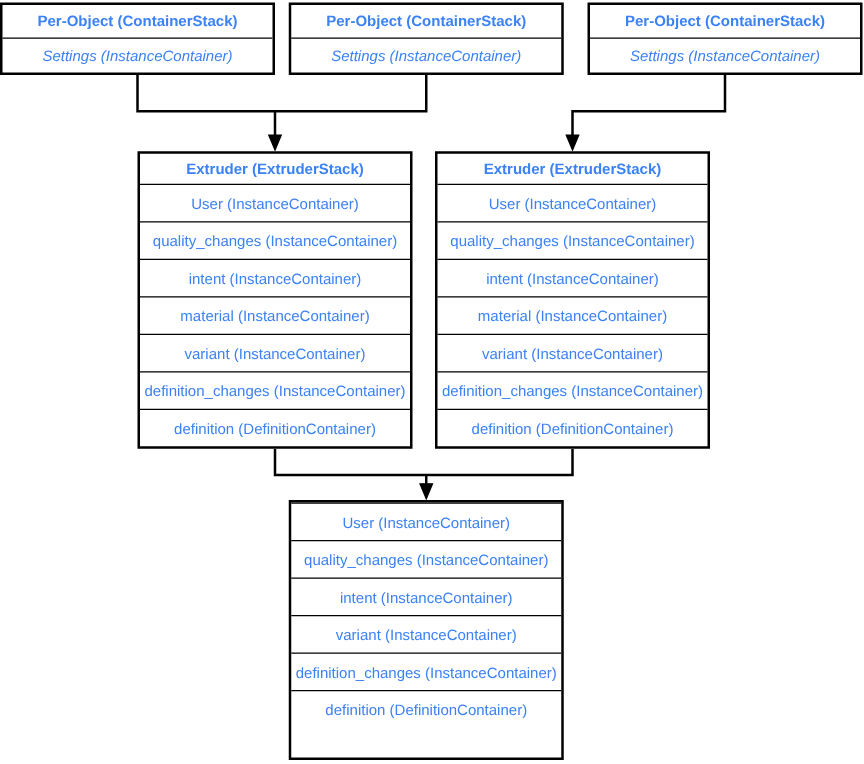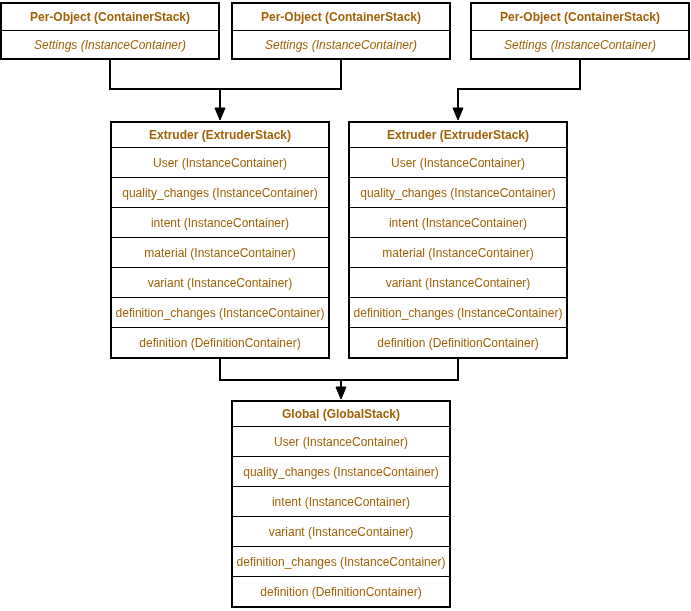--- a/index.html
+++ b/index.html
@@ -2,21 +2,21 @@
 <html><head>
 <meta charset="utf-8">
 <style>
   html, body { margin: 0; padding: 0; background: #ffffff; }
   #canvas {
     position: relative;
     width: 691px;
     height: 611px;
     background: #ffffff;
     font-family: "Liberation Sans", sans-serif;
-    color: #a16207;
+    color: #3b82f6;
     overflow: hidden;
   }
   .stack {
     position: absolute;
     background: #ffffff;
     border: 2px solid #000000;
     box-sizing: border-box;
     display: flex;
     flex-direction: column;
   }
@@ -107,21 +107,20 @@
     <div class="cell row">User (InstanceContainer)</div>
     <div class="cell row">quality_changes (InstanceContainer)</div>
     <div class="cell row">intent (InstanceContainer)</div>
     <div class="cell row">material (InstanceContainer)</div>
     <div class="cell row">variant (InstanceContainer)</div>
     <div class="cell row">definition_changes (InstanceContainer)</div>
     <div class="cell row">definition (DefinitionContainer)</div>
   </div>
 
   <div class="stack big" id="g1">
-    <div class="cell hdr">Global (GlobalStack)</div>
     <div class="cell row">User (InstanceContainer)</div>
     <div class="cell row">quality_changes (InstanceContainer)</div>
     <div class="cell row">intent (InstanceContainer)</div>
     <div class="cell row">variant (InstanceContainer)</div>
     <div class="cell row">definition_changes (InstanceContainer)</div>
     <div class="cell row">definition (DefinitionContainer)</div>
   </div>
 
 </div>
 

